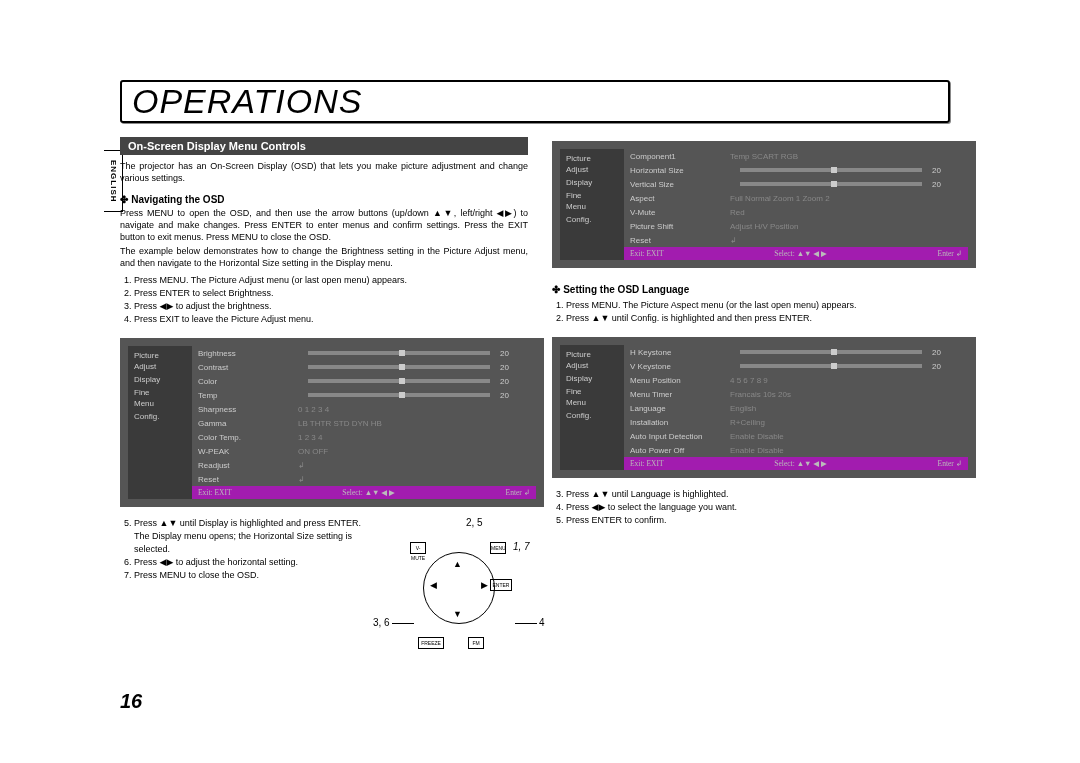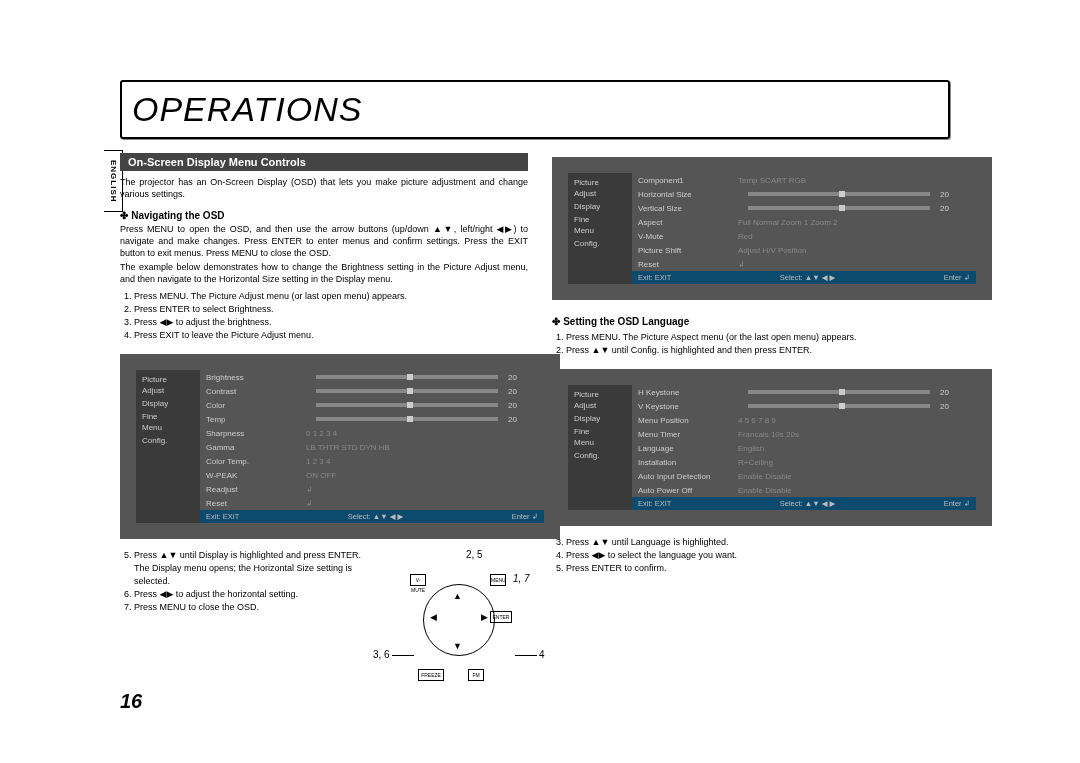--- a/index.html
+++ b/index.html
@@ -1,37 +1,37 @@
 <!DOCTYPE html>
 <html><head>
 <meta charset="utf-8">
 <style>
   html,body{margin:0;padding:0;background:#fff;font-family:Arial,Helvetica,sans-serif;font-size:9px;color:#000;}
   .page{width:1080px;height:763px;position:relative;box-sizing:border-box;}
   .inner{position:absolute;left:120px;top:80px;right:120px;bottom:50px;}
   .side-tab{position:absolute;left:104px;top:150px;width:18px;height:60px;border:1px solid #000;border-left:none;writing-mode:vertical-rl;text-orientation:mixed;font-size:8px;font-weight:bold;letter-spacing:1px;display:flex;align-items:center;justify-content:center;}
-  .title-box{border:2px solid #000;border-radius:3px;padding:8px 10px;box-shadow:1px 1px 0 #888;margin-bottom:8px;display:inline-block;width:806px;}
+  .title-box{border:2px solid #000;border-radius:3px;padding:0 10px;box-shadow:1px 1px 0 #888;margin-bottom:8px;display:inline-block;width:806px;}
   .title-box h1{margin:0;font-family:Impact,'Arial Narrow',sans-serif;font-size:34px;font-weight:normal;font-style:italic;letter-spacing:1px;}
   .columns{column-count:2;column-gap:24px;column-fill:auto;height:560px;}
   .section-bar{background:#444;color:#fff;font-weight:bold;padding:3px 8px;font-size:11px;margin:6px 0;break-inside:avoid;}
   .sub-heading{font-weight:bold;font-size:10px;margin:10px 0 2px;}
   .sub-heading::before{content:"✤ ";}
   p{margin:3px 0;text-align:justify;font-size:9px;line-height:1.3;}
   ol{margin:4px 0 6px 14px;padding:0;}
   ol li{font-size:9px;line-height:1.45;}
   .figure{display:inline-block;}
-  .osd-box{width:100%;background:#555;color:#ccc;font-size:8px;padding:16px;break-inside:avoid;margin:6px 0;display:flex;}
+  .osd-box{width:100%;background:#555;color:#ccc;font-size:8px;padding:8px;break-inside:avoid;margin:6px 0;display:flex;}
   .osd-left{width:64px;background:#3a3a3a;padding:4px 0;}
   .osd-left div{padding:1px 6px;}
   .osd-right{flex:1;}
   .osd-row{display:flex;align-items:center;padding:1px 6px;height:12px;}
   .osd-row .lab{width:100px;}
   .osd-row .val{width:30px;margin-left:auto;}
   .osd-row .mid{flex:1;color:#888;}
-  .osd-bot{background:#0c4a6e;color:#bbb;font-size:7.5px;padding:2px 6px;display:flex;justify-content:space-between;}
+  .osd-bot{background:#a21caf;color:#bbb;font-size:7.5px;padding:2px 6px;display:flex;justify-content:space-between;font-family:Liberation Serif, serif;}
   .track{flex:1;height:4px;background:#888;margin:0 10px;position:relative;}
   .track::before{content:"";position:absolute;left:50%;top:-1px;width:6px;height:6px;background:#ccc;}
   .two-col-list{display:flex;gap:10px;align-items:flex-start;break-inside:avoid;}
   .two-col-list ol{flex:1;}
   .remote-diagram{width:150px;height:140px;position:relative;font-size:9px;break-inside:avoid;margin-top:4px;}
   .remote-diagram .circle{position:absolute;left:45px;top:35px;width:70px;height:70px;border:1px solid #000;border-radius:50%;}
   .remote-diagram .sm{position:absolute;width:14px;height:10px;border:1px solid #000;font-size:5px;text-align:center;line-height:10px;}
   .callout{position:absolute;font-size:10px;white-space:nowrap;}
   .callout .line{display:inline-block;border-top:1px solid #000;width:22px;vertical-align:middle;margin:0 2px;}
   .page-num{position:absolute;left:0;bottom:0;font-size:20px;font-style:italic;font-family:Impact,'Arial Narrow',sans-serif;font-weight:bold;}

